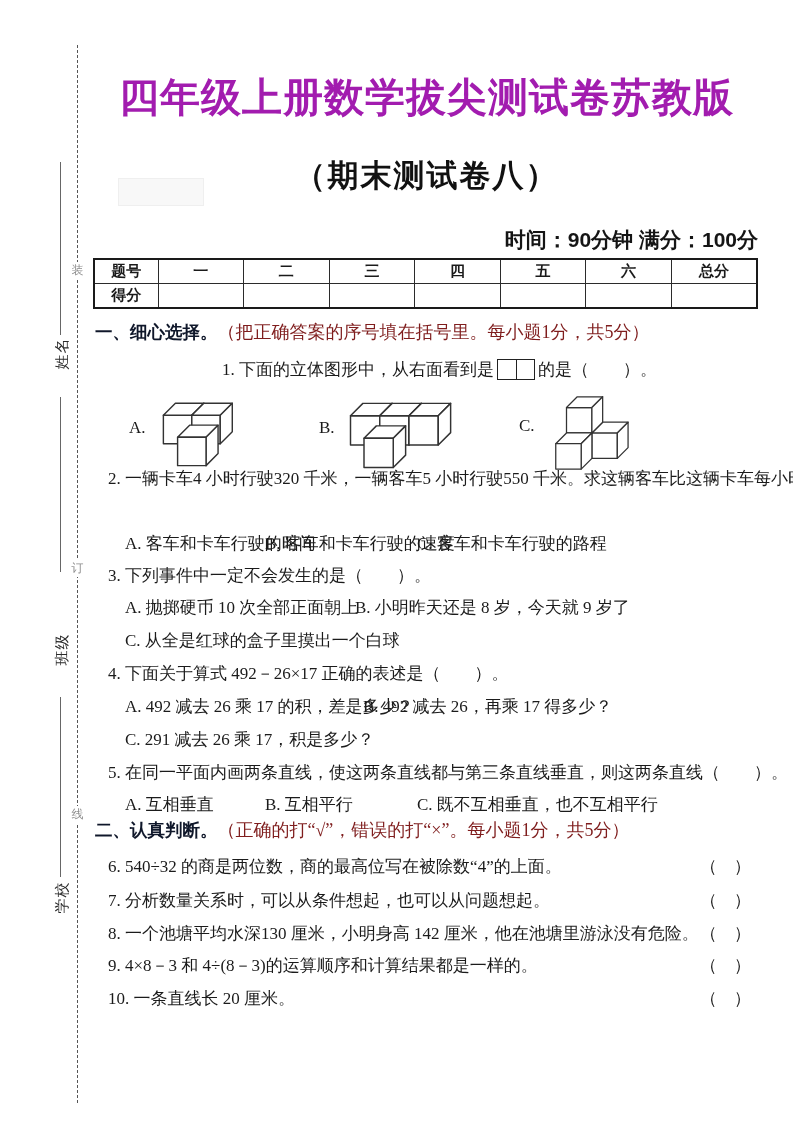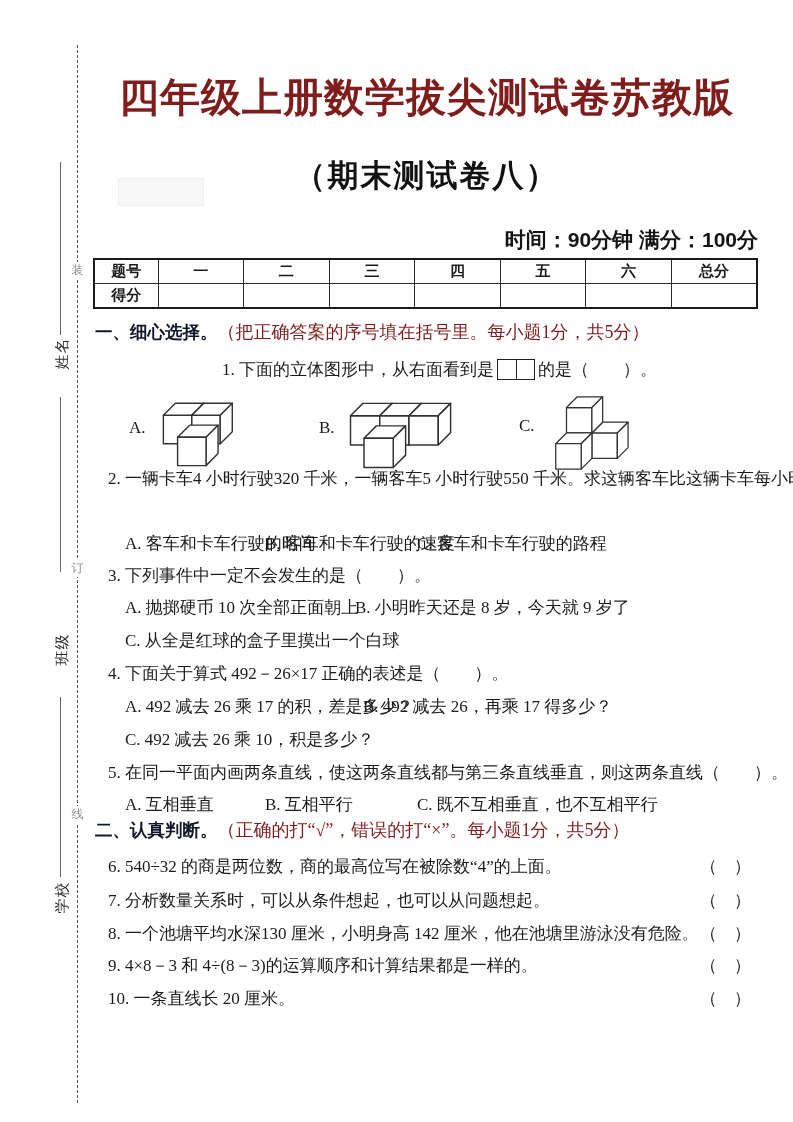--- a/index.html
+++ b/index.html
@@ -11,21 +11,21 @@
                 border-left:1.4px dashed #555;}
   .binding-char{position:absolute;left:69px;width:17px;text-align:center;background:#fff;
                 font-size:12px;color:#8d8d8d;font-family:"Liberation Sans",sans-serif;}
   .mline{position:absolute;left:60px;width:0;border-left:1.2px solid #666;}
   .mlabel{position:absolute;left:44px;width:36px;text-align:center;font-size:15px;color:#2a2a2a;
           transform:rotate(-90deg);font-family:"Liberation Sans",sans-serif;letter-spacing:1px;}
 
   
   .title{position:absolute;left:95px;top:70px;width:663px;text-align:center;
          font-family:"Liberation Sans",sans-serif;font-weight:900;font-size:40px;
-         letter-spacing:1px;color:#7f1d1d;}
+         letter-spacing:1px;color:#a21caf;}
   .subtitle{position:absolute;left:95px;top:155px;width:663px;text-align:center;
             font-family:"Liberation Sans",sans-serif;font-weight:800;font-size:31px;
             letter-spacing:2px;color:#111;}
   .ghostbox{position:absolute;left:118px;top:178px;width:84px;height:26px;
             background:#f8f8f8;border:1px solid #efefef;}
   .info{position:absolute;left:95px;top:226px;width:663px;text-align:right;
         font-family:"Liberation Sans",sans-serif;font-weight:700;font-size:21px;color:#151515;}
 
   
   table.score{position:absolute;left:93px;top:258px;width:665px;border-collapse:collapse;
@@ -193,21 +193,21 @@
   <div class="row" style="top:628px">
     <span class="opt" style="left:30px">C. 从全是红球的盒子里摸出一个白球</span>
   </div>
 
   <div class="row ind" style="top:661px">4. 下面关于算式 492－26×17 正确的表述是（　　）。</div>
   <div class="row" style="top:694px">
     <span class="opt" style="left:30px">A. 492 减去 26 乘 17 的积，差是多少？</span>
     <span class="opt" style="left:268px">B. 492 减去 26，再乘 17 得多少？</span>
   </div>
   <div class="row" style="top:727px">
-    <span class="opt" style="left:30px">C. 492 减去 26 乘 10，积是多少？</span>
+    <span class="opt" style="left:30px">C. 291 减去 26 乘 17，积是多少？</span>
   </div>
 
   <div class="row ind" style="top:760px">5. 在同一平面内画两条直线，使这两条直线都与第三条直线垂直，则这两条直线（　　）。</div>
   <div class="row" style="top:792px">
     <span class="opt" style="left:30px">A. 互相垂直</span>
     <span class="opt" style="left:170px">B. 互相平行</span>
     <span class="opt" style="left:322px">C. 既不互相垂直，也不互相平行</span>
   </div>
 
   <div class="row" style="top:818px">

